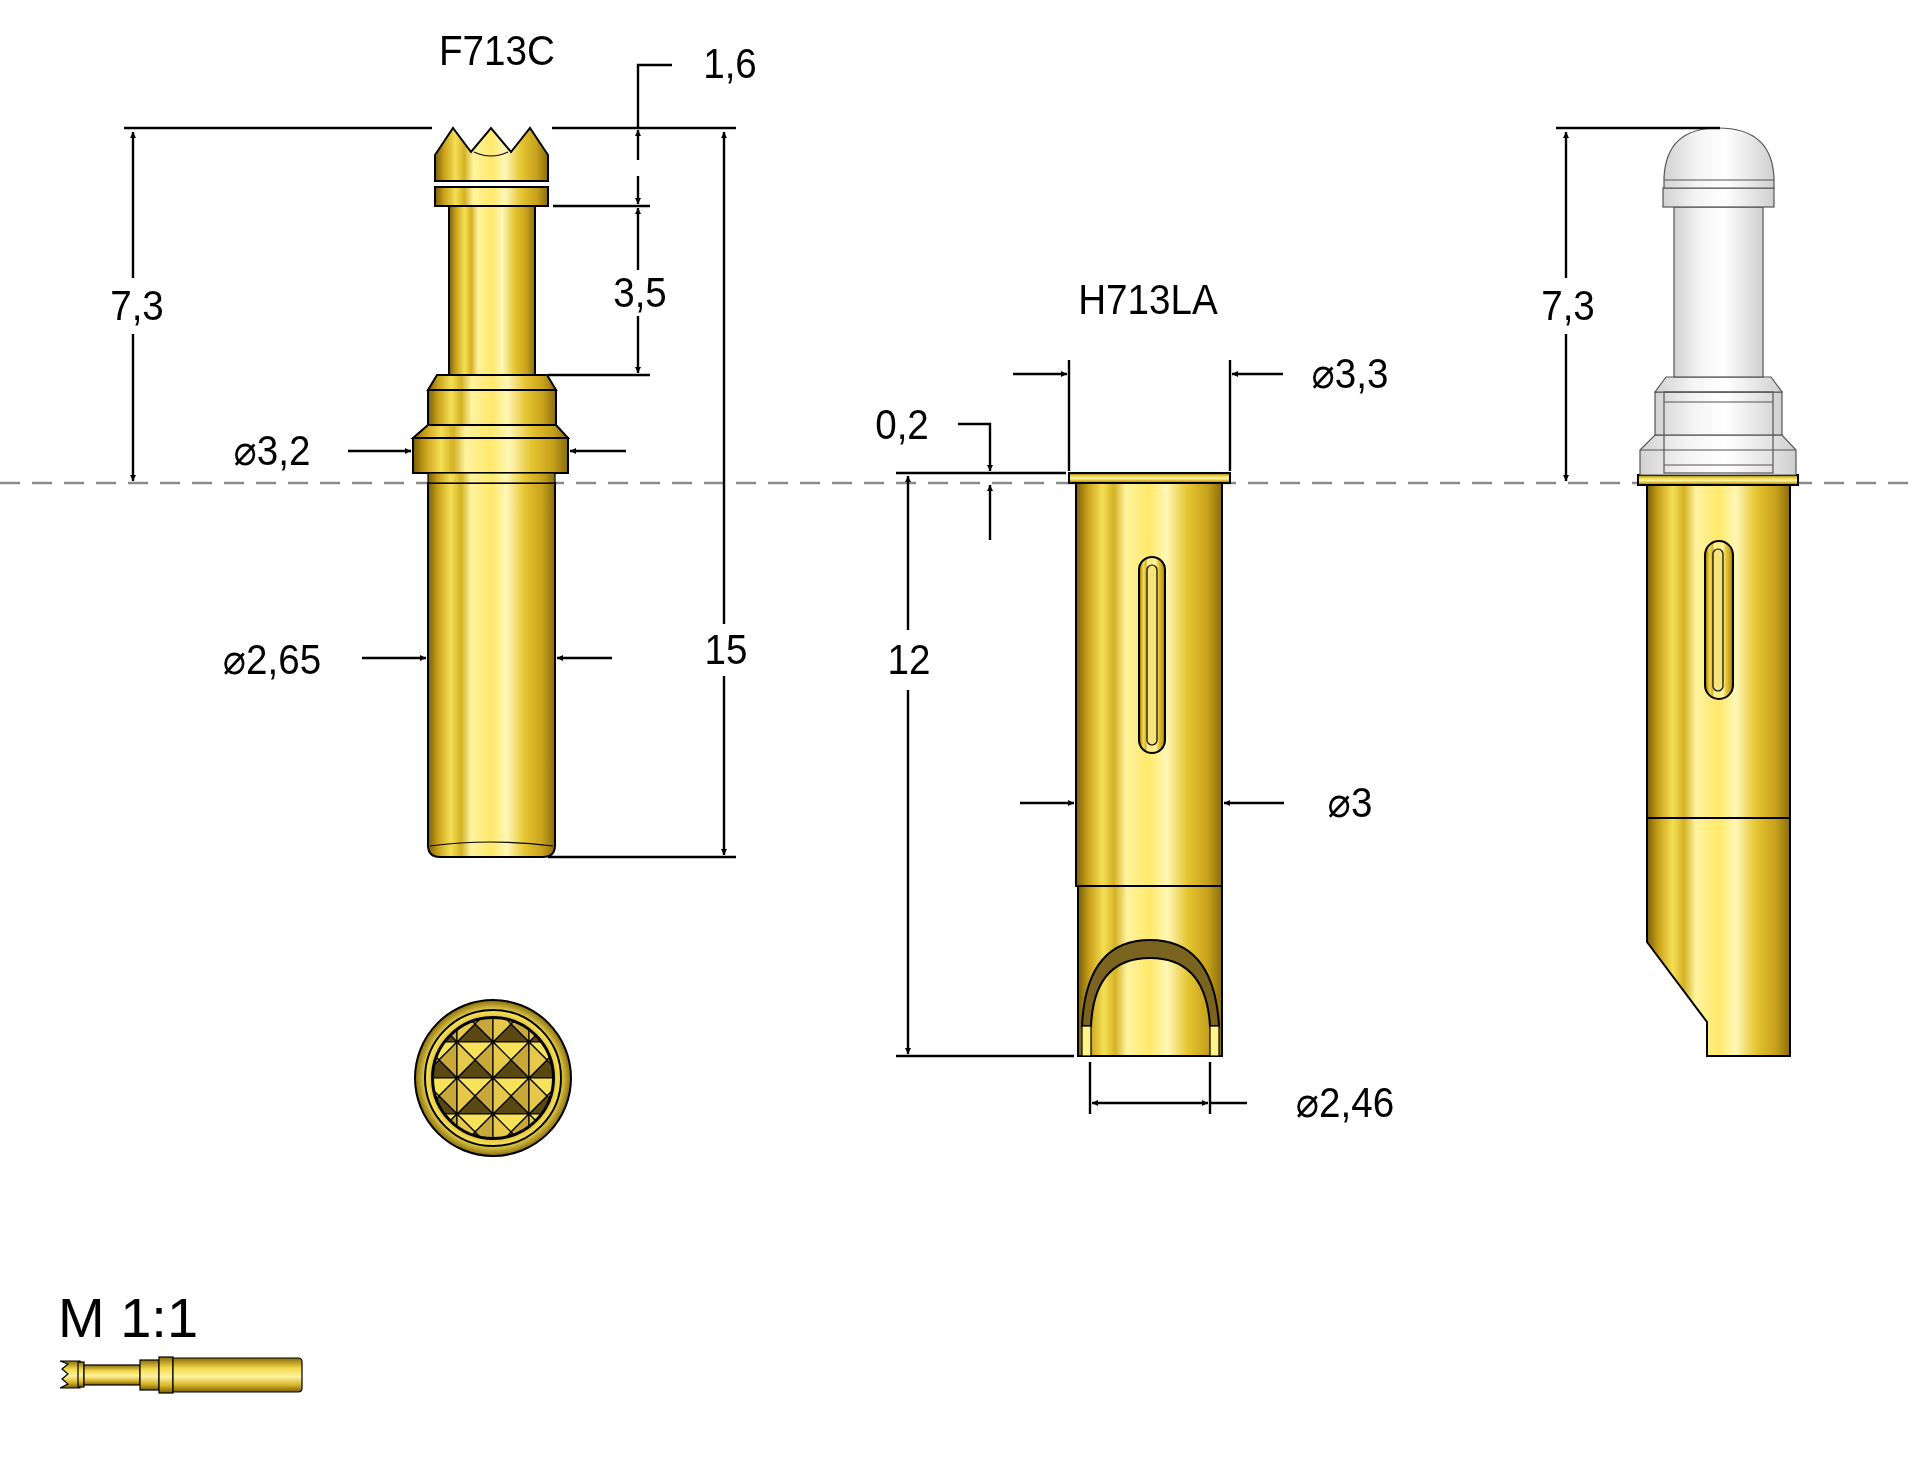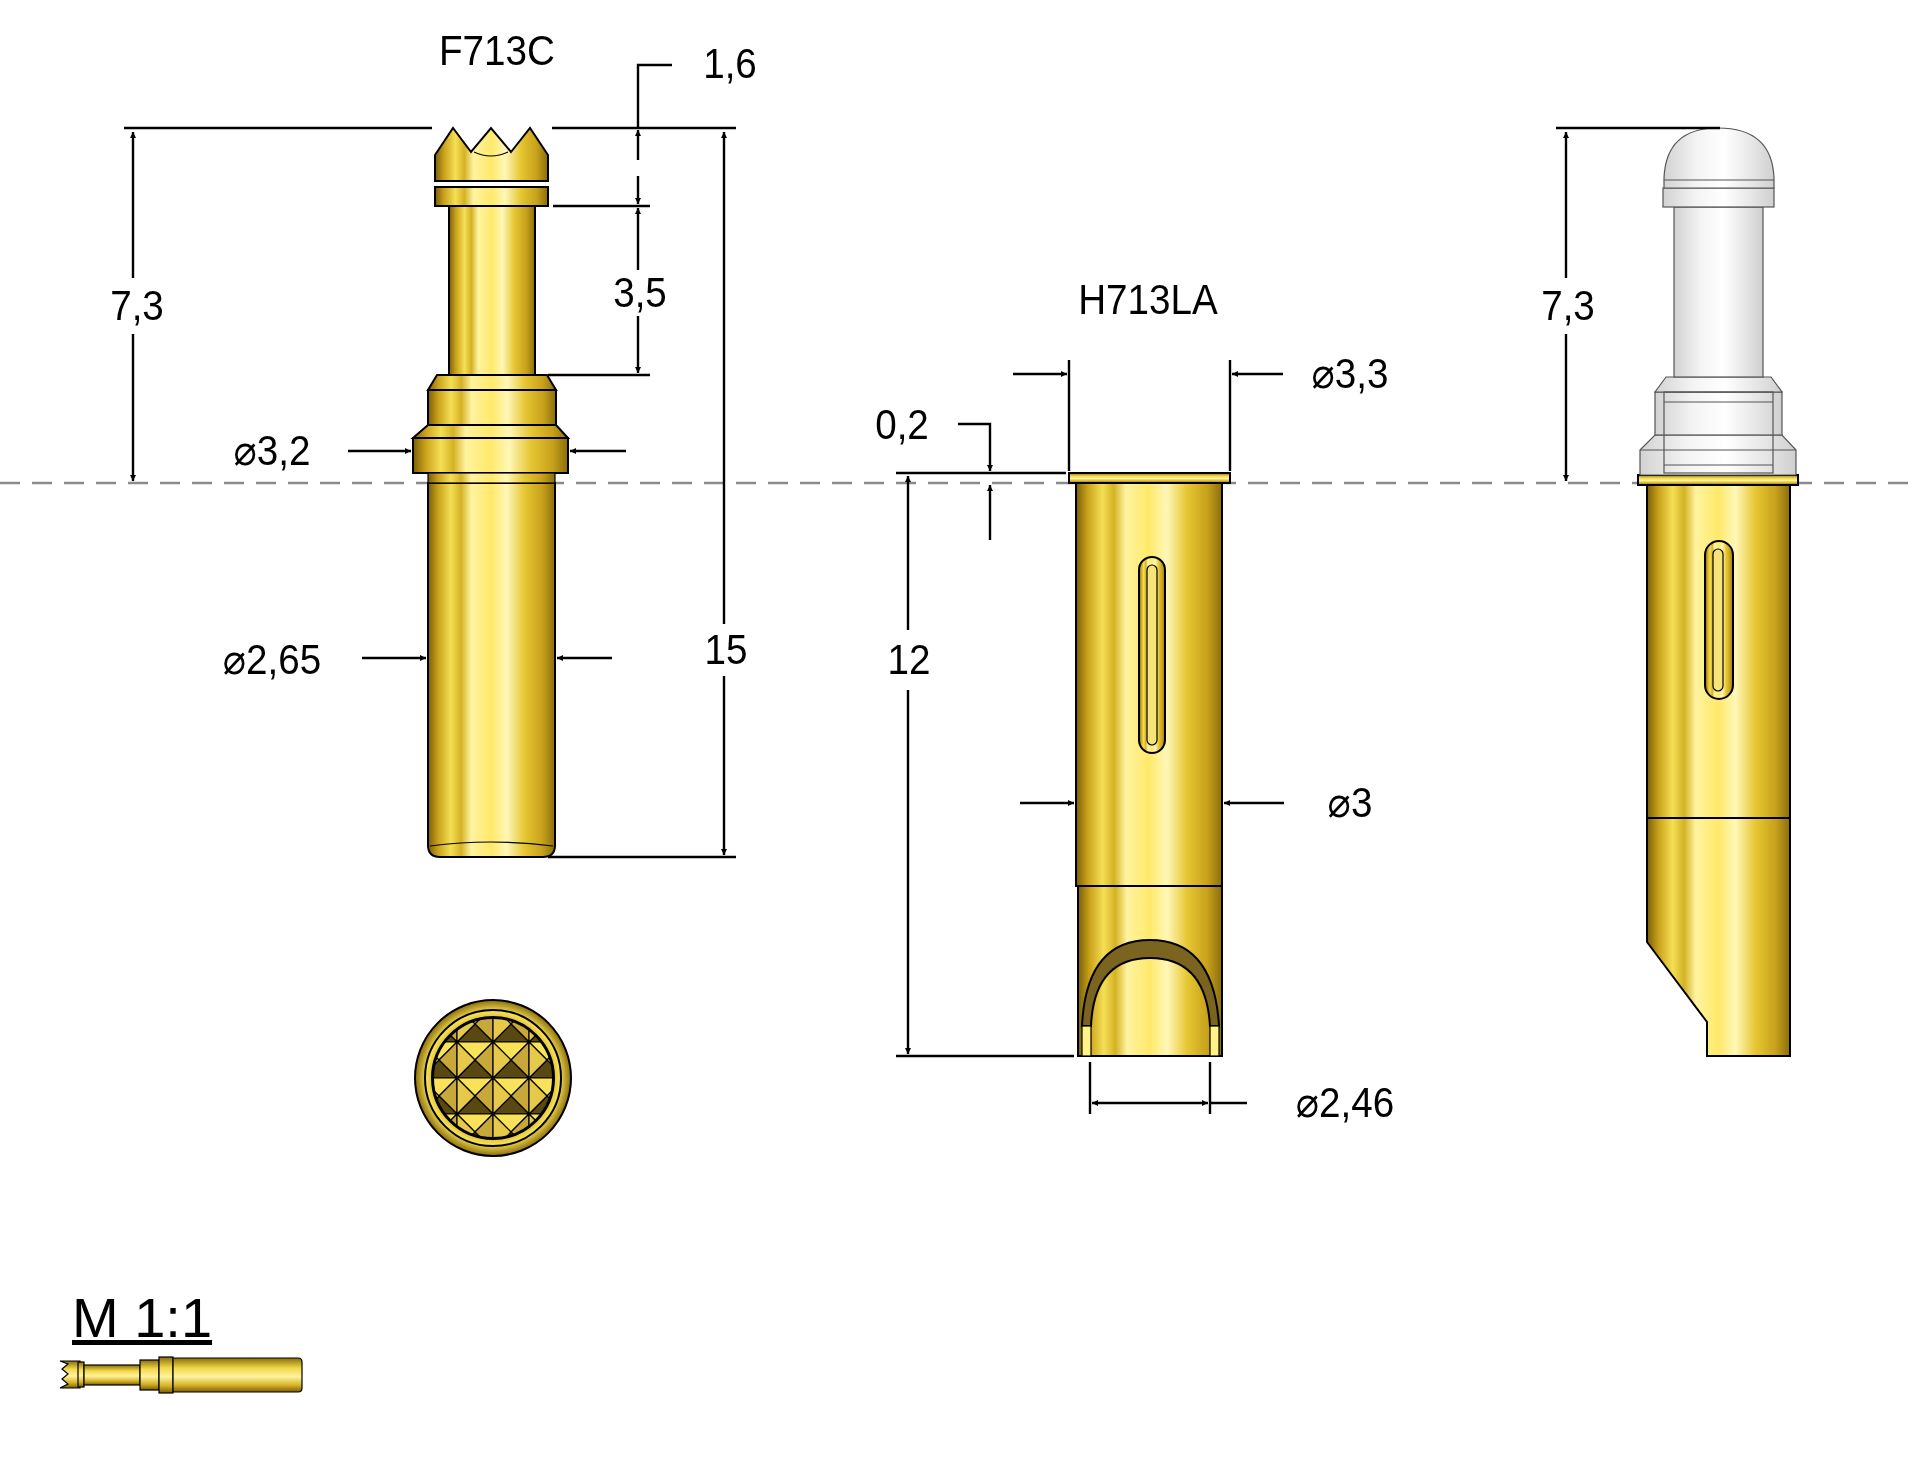--- a/index.html
+++ b/index.html
@@ -227,13 +227,13 @@
 
 <div class="lbl title" style="left:1148px;top:300px;">H713LA</div>
 <div class="lbl" style="left:1350px;top:374px;">⌀3,3</div>
 <div class="lbl" style="left:902px;top:425px;">0,2</div>
 <div class="lbl" style="left:909px;top:660px;">12</div>
 <div class="lbl" style="left:1350px;top:803px;">⌀3</div>
 <div class="lbl" style="left:1345px;top:1103px;">⌀2,46</div>
 
 <div class="lbl" style="left:1568px;top:306px;">7,3</div>
 
-<div class="lbl scale" style="left:72px;top:1318px;text-decoration:underline;">M 1:1</div>
+<div class="lbl scale" style="left:58px;top:1318px;">M 1:1</div>
 
 </body></html>

